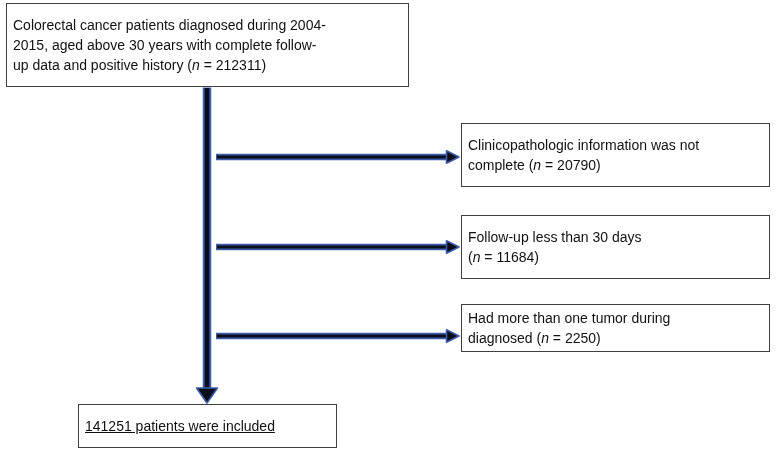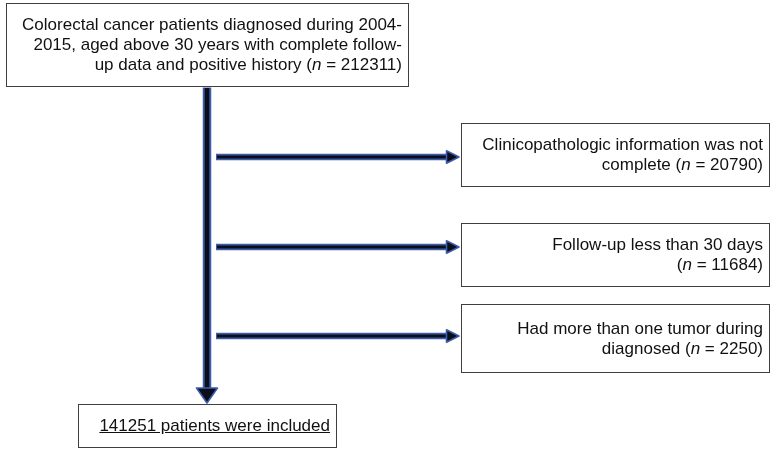--- a/index.html
+++ b/index.html
@@ -20,30 +20,30 @@
     overflow: hidden;
   }
   .box {
     position: absolute;
     box-sizing: border-box;
     background: var(--bg);
     border: 1.2px solid var(--box-border);
     display: flex;
     align-items: center;
     justify-content: center;
-    text-align: right;
-    font-size: 17px;
+    text-align: left;
+    font-size: 14px;
     line-height: 20px;
   }
   .box .boxtext { width: 100%; padding: 2px 6px; }
   .nvar { font-style: italic; }
   #top-box    { left: 6px;   top: 3px;   width: 403px; height: 84px; border-width: 1.5px; }
   #excl-box-1 { left: 461px; top: 123px; width: 309px; height: 64px; }
-  #excl-box-2 { left: 461px; top: 223px; width: 309px; height: 64px; }
-  #excl-box-3 { left: 461px; top: 304px; width: 309px; height: 69px; }
+  #excl-box-2 { left: 461px; top: 215px; width: 309px; height: 64px; }
+  #excl-box-3 { left: 461px; top: 304px; width: 309px; height: 48px; }
   #final-box  { left: 78px;  top: 404px; width: 259px; height: 44px; text-decoration: underline; }
   svg.overlay {
     position: absolute;
     left: 0; top: 0;
     width: 784px; height: 458px;
     pointer-events: none;
   }
   .outline-v { stroke: var(--arrow-outline); stroke-width: 8.5; }
   .core-v    { stroke: var(--arrow-core);    stroke-width: 4.6; }
   .outline-h { stroke: var(--arrow-outline); stroke-width: 6.4; }

